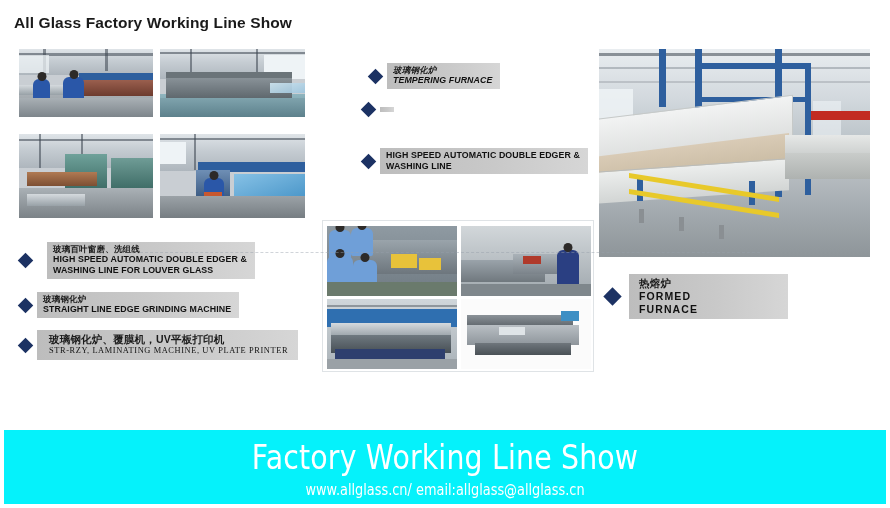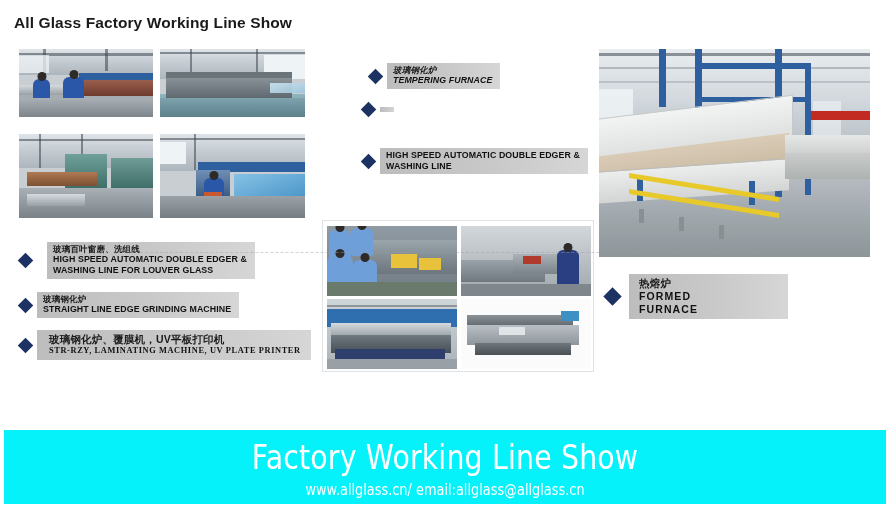--- a/index.html
+++ b/index.html
@@ -50,21 +50,21 @@
     width: 11px; height: 11px; background:#1c3263;
     transform: rotate(45deg); flex: 0 0 auto; margin-right: 6px;
   }
   .label-box {
     background: linear-gradient(90deg,#bdbdbd 0%, #c9c9c9 55%, #d6d6d6 100%);
     padding: 2px 8px 3px 6px;
     line-height: 1.22;
   }
   .label-cn { font-size: 8.5px; color:#1b1b1b; font-weight:700; letter-spacing:.2px; }
   .label-en { font-size: 8.8px; color:#111; font-weight:700; letter-spacing:.1px; white-space: pre-line; }
-  .label-en.serif { font-family:"Liberation Serif", serif; font-weight:700; letter-spacing:.6px; font-size:8.4px;text-align:right;}
+  .label-en.serif { font-family:"Liberation Serif", serif; font-weight:400; letter-spacing:.6px; font-size:8.4px;text-align:right;}
   .label-cn.big { font-size: 10.5px; }
   .label-en.big { font-size: 10.5px; letter-spacing:1.1px; }
 
   
   .welcome {
     position: absolute; left:0; right:0; top: 394px;
     text-align: center; font-size: 15.5px; font-weight: bold; color:#111;
   }
 
   

